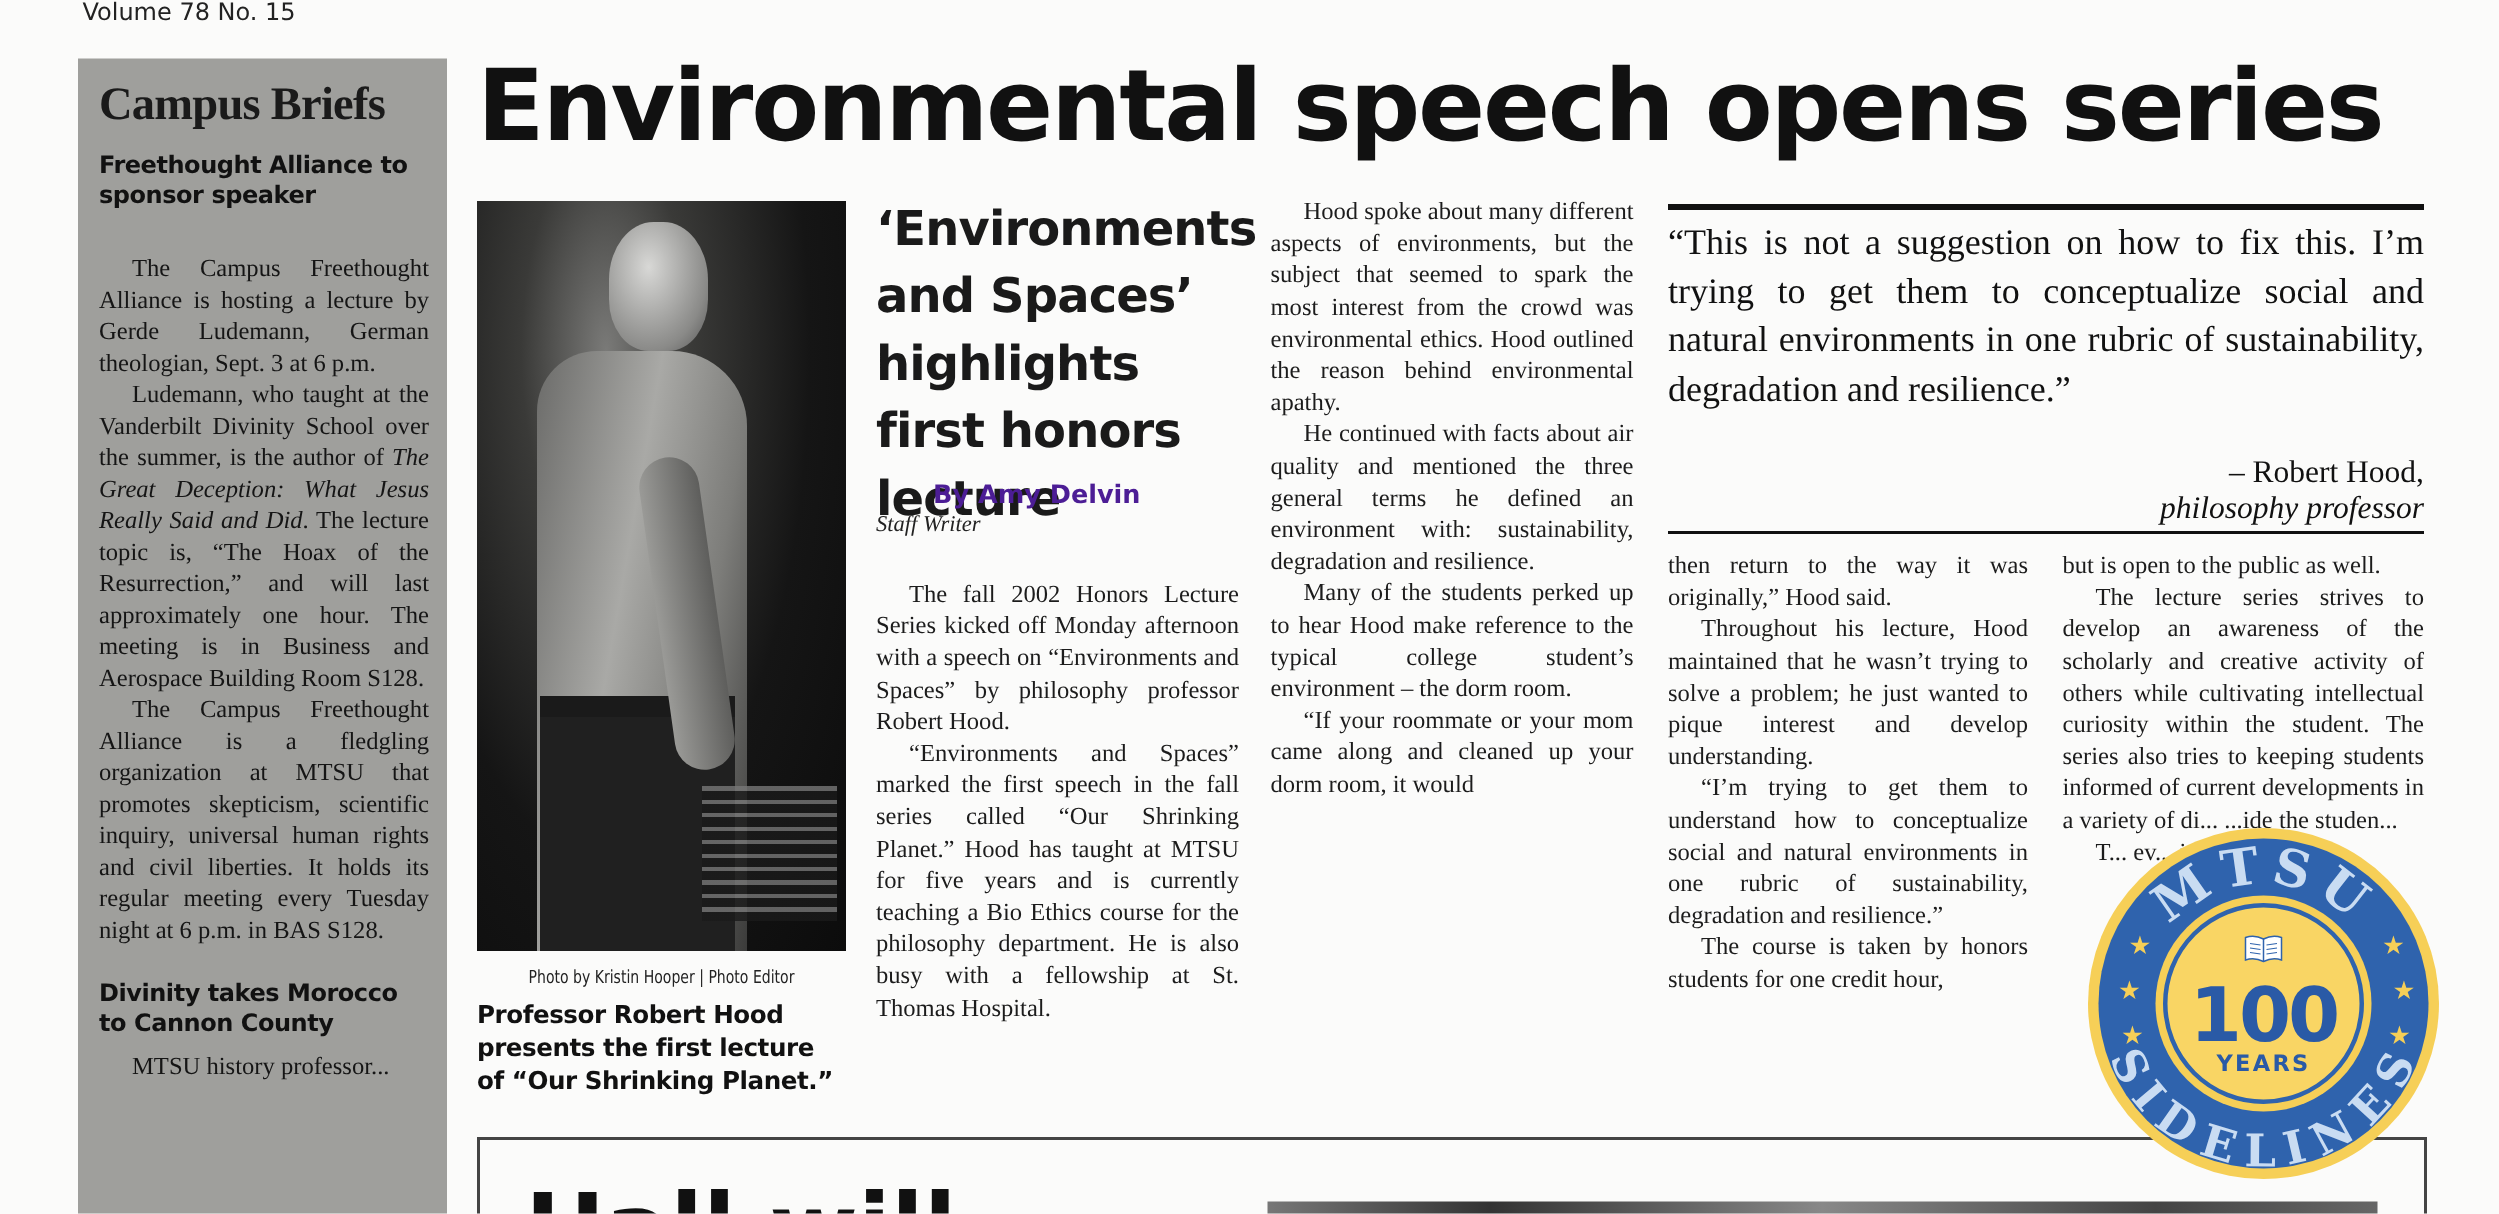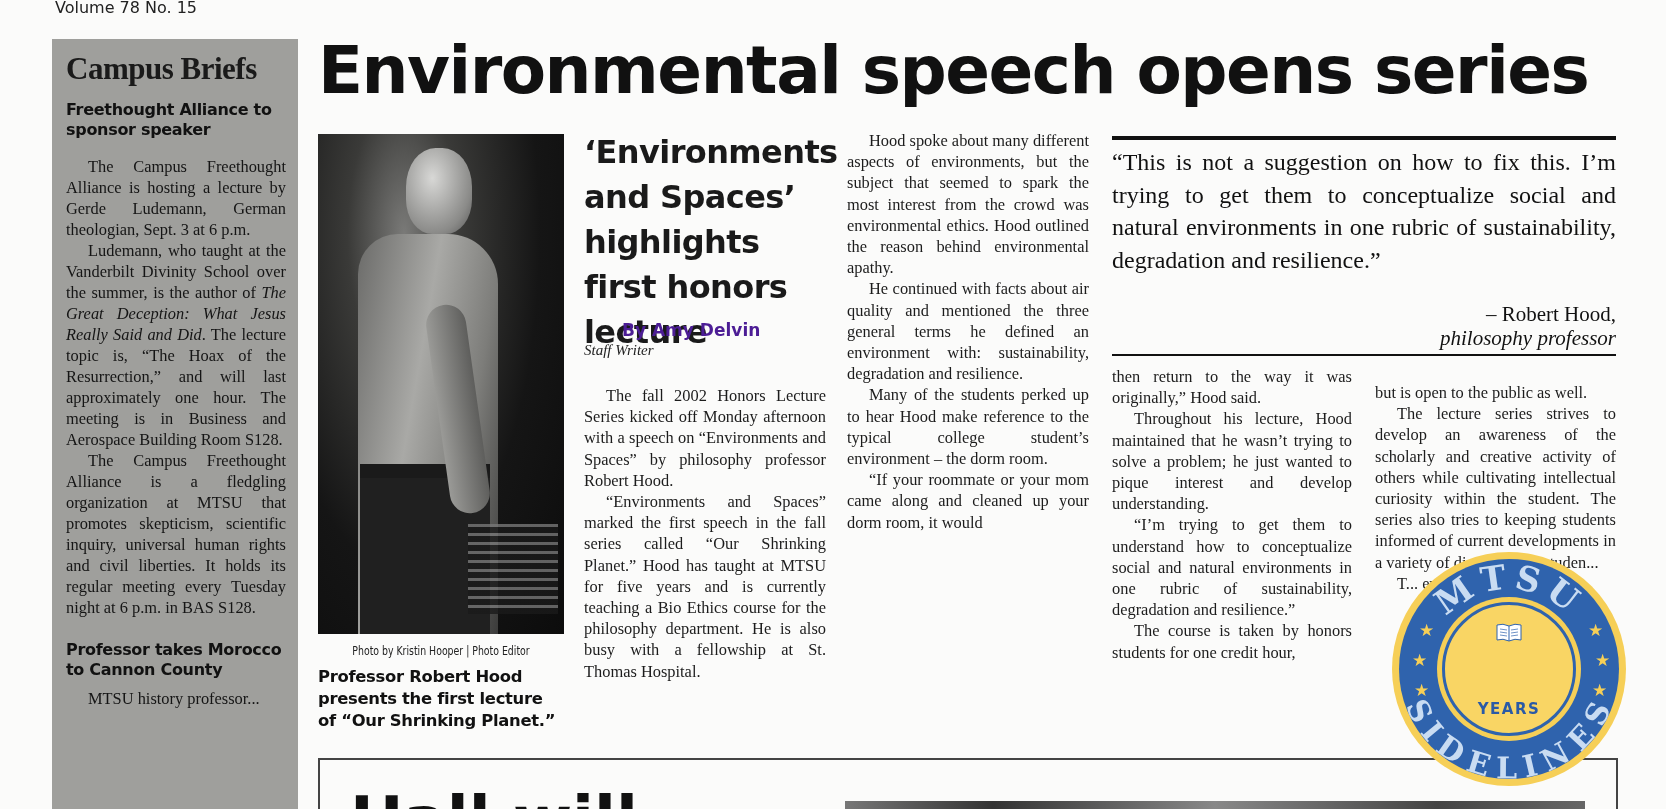--- a/index.html
+++ b/index.html
@@ -5,21 +5,21 @@
     * { box-sizing: border-box; margin: 0; padding: 0; }
     html, body { width: 1666px; height: 809px; overflow: hidden; background: #fbfbfa; }
     body { position: relative; font-family: "Liberation Serif", "DejaVu Serif", serif; color: #1c1c1c; }
 
     .masthead-vol { position: absolute; left: 55px; top: -2px; font-family: "DejaVu Sans", sans-serif; font-size: 16px; color: #222; }
 
     
     .sidebar { position: absolute; left: 52px; top: 39px; width: 246px; height: 780px; background: #9f9f9c; padding: 8px 12px 0 14px; }
     .sidebar .s-title { font-family: "Liberation Serif", serif; font-weight: bold; font-size: 31px; text-align: left; color: #1a1a1a; letter-spacing: -0.5px; margin-top: 4px; }
     .sidebar .s-head { font-family: "DejaVu Sans", sans-serif; font-weight: bold; font-size: 16px; line-height: 20px; color: #111; margin-top: 13px; letter-spacing: -0.3px; }
-    .sidebar .s-body { font-size: 16.4px; line-height: 21px; text-align: justify; margin-top: 16px; color: #151515; }
+    .sidebar .s-body { font-size: 16.4px; line-height: 21px; text-align: justify; margin-top: 28px; color: #151515; }
     .sidebar .s-body p { text-indent: 22px; }
     .sidebar .s-body em { font-style: italic; }
     .sidebar .s-head2 { margin-top: 22px; }
 
     
     .headline { position: absolute; left: 318px; top: 32px; font-family: "DejaVu Sans", sans-serif; font-weight: bold; font-size: 66px; letter-spacing: -1.5px; color: #111; white-space: nowrap; }
 
     
     .photo { position: absolute; left: 318px; top: 134px; width: 246px; height: 500px; background: radial-gradient(ellipse at 35% 20%, #7a7a78 0%, #3a3a38 25%, #151515 60%, #0c0c0c 100%); overflow: hidden; }
     .photo .head { position: absolute; left: 88px; top: 14px; width: 66px; height: 86px; border-radius: 45% 45% 40% 40%; background: radial-gradient(ellipse at 40% 35%, #d8d8d6, #8a8a88 70%, #555 100%); }
@@ -36,21 +36,21 @@
     .col { position: absolute; font-size: 16.4px; line-height: 21.2px; text-align: justify; color: #1c1c1c; }
     .col p { text-indent: 22px; }
     .col p.noindent { text-indent: 0; }
     .subhead { position: absolute; left: 584px; top: 130px; width: 240px; font-family: "DejaVu Sans", sans-serif; font-size: 32px; line-height: 45px; color: #1a1a1a; letter-spacing: -0.6px; }
     .byline { position: absolute; left: 584px; top: 320px; font-family: "DejaVu Sans", sans-serif; font-weight: bold; font-size: 17px; color: #4c1d95; margin-left: 38px; }
     .byline-role { position: absolute; left: 584px; top: 342px; font-style: italic; font-size: 15px; color: #222; }
 
     .c1 { left: 584px; top: 385px; width: 242px; }
     .c2 { left: 847px; top: 130px; width: 242px; }
     .c3 { left: 1112px; top: 366px; width: 240px; }
-    .c4 { left: 1375px; top: 366px; width: 241px; margin-top: 16px; }
+    .c4 { left: 1375px; top: 366px; width: 241px; }
 
     
     .pq-rule-top { position: absolute; left: 1112px; top: 136px; width: 504px; height: 4px; background: #111; }
     .pq-text { position: absolute; left: 1112px; top: 146px; width: 504px; font-size: 24px; line-height: 32.5px; text-align: justify; color: #111; }
     .pq-attr { position: absolute; left: 1112px; top: 302px; width: 504px; text-align: right; font-size: 21px; line-height: 24px; color: #111; }
     .pq-attr .role { font-style: italic; display: block; }
     .pq-rule-bot { position: absolute; left: 1112px; top: 354px; width: 504px; height: 2px; background: #111; }
 
     
     .bottom-box { position: absolute; left: 318px; top: 758px; width: 1300px; height: 60px; border-top: 2px solid #444; border-left: 2px solid #444; border-right: 2px solid #444; }
@@ -74,21 +74,21 @@
 <div class="masthead-vol">Volume 78 No. 15</div>
 
 <aside class="sidebar">
   <div class="s-title">Campus Briefs</div>
   <div class="s-head">Freethought Alliance to sponsor speaker</div>
   <div class="s-body">
     <p>The Campus Freethought Alliance is hosting a lecture by Gerde Ludemann, German theologian, Sept. 3 at 6 p.m.</p>
     <p><span>Ludemann, who taught at the Vanderbilt Divinity School over the summer, is the author of </span><em>The Great Deception: What Jesus Really Said and Did</em><span>. The lecture topic is, “The Hoax of the Resurrection,” and will last approximately one hour. The meeting is in Business and Aerospace Building Room S128.</span></p>
     <p>The Campus Freethought Alliance is a fledgling organization at MTSU that promotes skepticism, scientific inquiry, universal human rights and civil liberties. It holds its regular meeting every Tuesday night at 6 p.m. in BAS S128.</p>
   </div>
-  <div class="s-head s-head2">Professor takes Morocco to Cannon County</div>
+  <div class="s-head s-head2">Divinity takes Morocco to Cannon County</div>
   <div class="s-body" style="margin-top:8px">
     <p>MTSU history professor...</p>
   </div>
 </aside>
 
 <h1 class="headline">Environmental speech opens series</h1>
 
 <div class="photo">
   <div class="body"></div>
   <div class="pants"></div>
@@ -166,14 +166,15 @@
   <svg class="book" viewBox="0 0 26 20">
     <path d="M1 3 Q7 1 13 4 Q19 1 25 3 L25 18 Q19 16 13 19 Q7 16 1 18 Z" fill="#ffffff" stroke="#2f63ad" stroke-width="1"></path>
     <line x1="13" y1="4" x2="13" y2="19" stroke="#2f63ad" stroke-width="1"></line>
     <line x1="4" y1="7" x2="11" y2="8" stroke="#2f63ad" stroke-width="0.7"></line>
     <line x1="4" y1="10" x2="11" y2="11" stroke="#2f63ad" stroke-width="0.7"></line>
     <line x1="4" y1="13" x2="11" y2="14" stroke="#2f63ad" stroke-width="0.7"></line>
     <line x1="15" y1="8" x2="22" y2="7" stroke="#2f63ad" stroke-width="0.7"></line>
     <line x1="15" y1="11" x2="22" y2="10" stroke="#2f63ad" stroke-width="0.7"></line>
     <line x1="15" y1="14" x2="22" y2="13" stroke="#2f63ad" stroke-width="0.7"></line>
   </svg>
+  <div class="hundred">100</div>
   <div class="years">YEARS</div>
 </div>
 
 </body></html>

